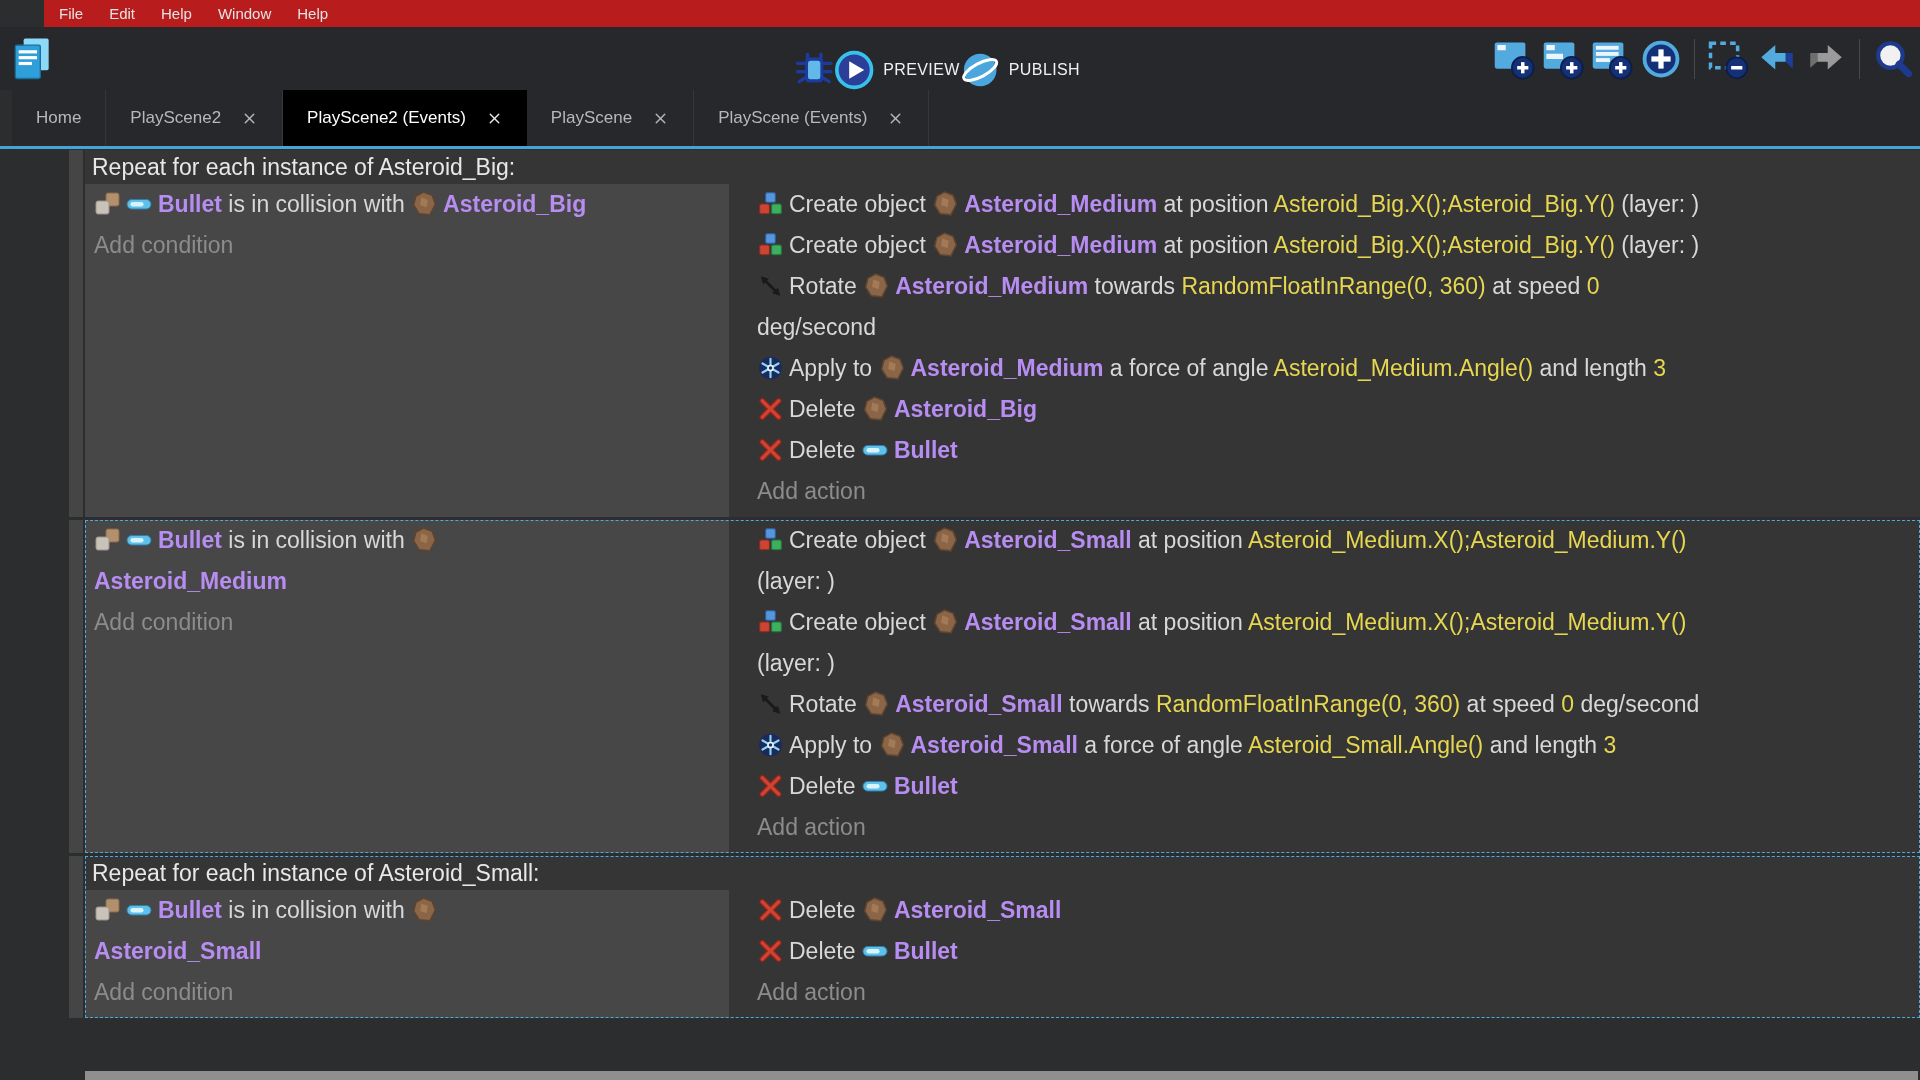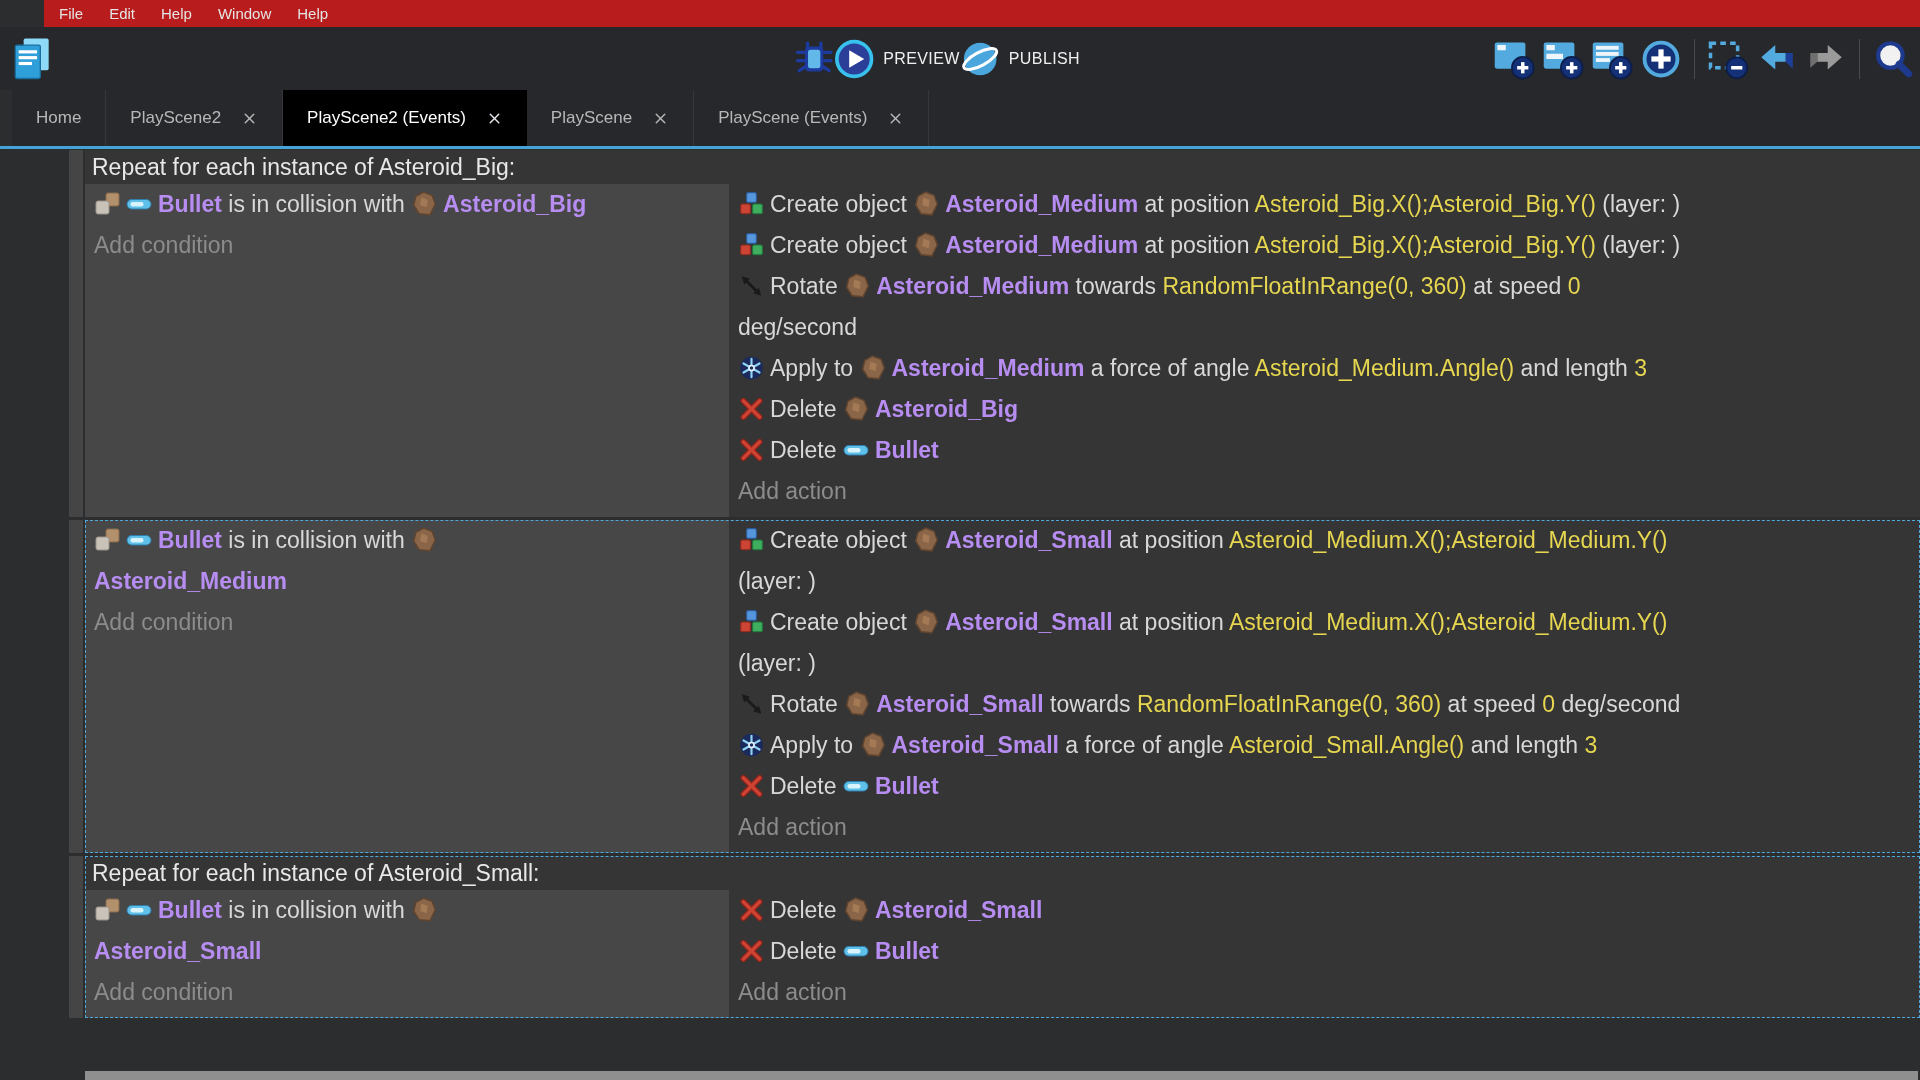--- a/index.html
+++ b/index.html
@@ -7,21 +7,21 @@
        font-family:"Liberation Sans","DejaVu Sans",sans-serif;-webkit-font-smoothing:antialiased;}
   
   .menubar{position:absolute;top:0;left:0;width:100%;height:27px;background:#b91c1c;
            display:flex;align-items:center;padding-left:2px;box-sizing:border-box;margin-left:44px;}
   .menu-item{color:#e4e4e4;font-size:15px;padding:0 13px;cursor:default;}
   
   .toolbar{position:absolute;top:27px;left:0;width:100%;height:63px;background:#26282b;}
   .pm-btn{position:absolute;left:12px;top:9px;width:40px;height:45px;display:inline-block;}
   .pm-btn svg{width:100%;height:100%;}
   .toolbar-center{position:absolute;left:50%;top:0;transform:translateX(-58%);height:63px;
-                  display:flex;align-items:center;}
+                  display:flex;align-items:flex-end;}
   .tb-icon{display:inline-block;width:40px;height:40px;}
   .tb-icon svg{width:100%;height:100%;}
   .tb-labelbtn{display:flex;align-items:center;gap:9px;color:#f0f0f0;font-size:16px;letter-spacing:.4px;}
   .toolbar-right{position:absolute;right:6px;top:0;height:63px;display:flex;align-items:center;gap:7px;}
   .tbtn{display:inline-block;width:42px;height:42px;}
   .tbtn svg{width:100%;height:100%;}
   .tsep{width:1px;height:40px;background:#47494c;margin:0 5px;}
   
   .tabbar{position:absolute;top:90px;left:12px;width:100%;height:56px;background:#26282b;display:flex;}
   .tab{display:flex;align-items:center;padding:0 24px;font-size:17px;color:#b8b8b8;
@@ -33,21 +33,21 @@
   .tab-underline{position:absolute;top:146px;left:0;width:100%;height:3px;background:#46a3d8;}
   
   .events{position:absolute;top:149px;left:0;width:100%;height:931px;background:#2b2d2f;overflow:hidden;margin-left:12px;}
   .events-scroll{position:absolute;left:57px;top:1px;right:12px;}
   .event-row{display:flex;margin-bottom:3px;}
   .gutter{width:14px;flex:none;background:#454545;margin-right:2px;}
   .event-block{flex:1;background:#353535;min-width:0;}
   .event-block.selected{outline:1px dashed #4fa9dd;outline-offset:-1px;}
   .event-header{font-size:23px;color:#e8e8e8;line-height:34px;height:34px;padding-left:7px;
                 white-space:nowrap;overflow:hidden;}
-  .event-body{display:flex;align-items:stretch;}
+  .event-body{display:flex;align-items:stretch;gap:19px;}
   .cond-col{width:644px;flex:none;background:#474747;padding:0 10px 5px 9px;box-sizing:border-box;}
   .act-col{flex:1;padding:0 10px 5px 9px;box-sizing:border-box;min-width:0;}
   .row{font-size:23px;line-height:41px;color:#d8d8d8;}
   .row .ob{color:#b78df2;font-weight:bold;}
   .row .ex{color:#e7d750;}
   .add-row{font-size:23px;line-height:41px;color:#8c8c8c;}
   .ico{display:inline-block;width:27px;height:26px;vertical-align:-5px;margin-right:5px;}
   .ico svg{width:100%;height:100%;}
   
   .vscrollbar{position:absolute;right:0;top:0;width:12px;height:100%;background:#27282a;}

